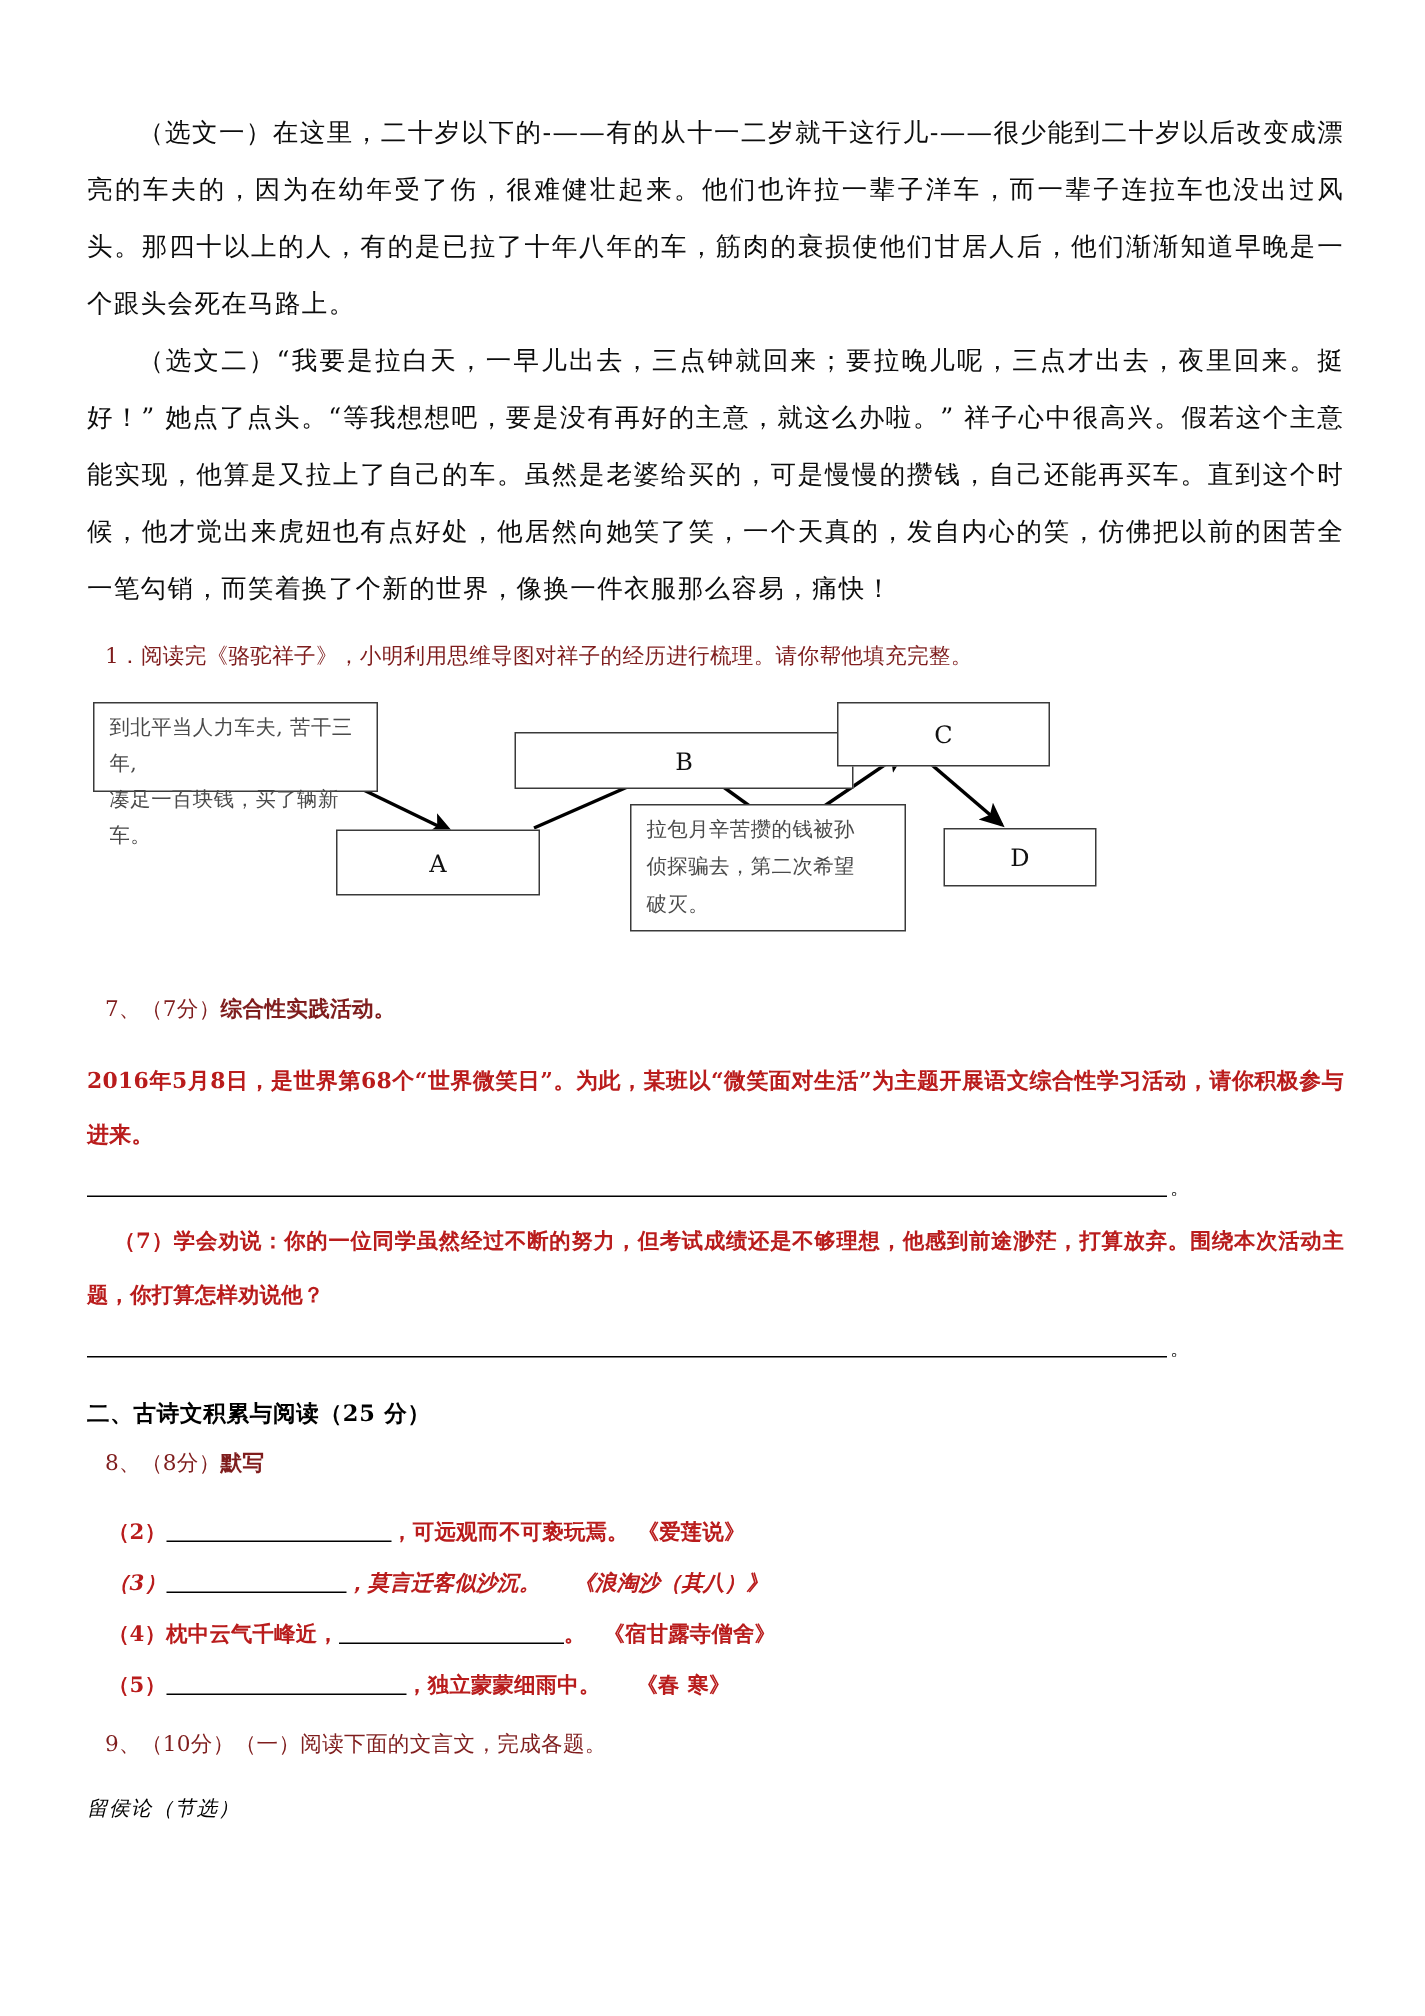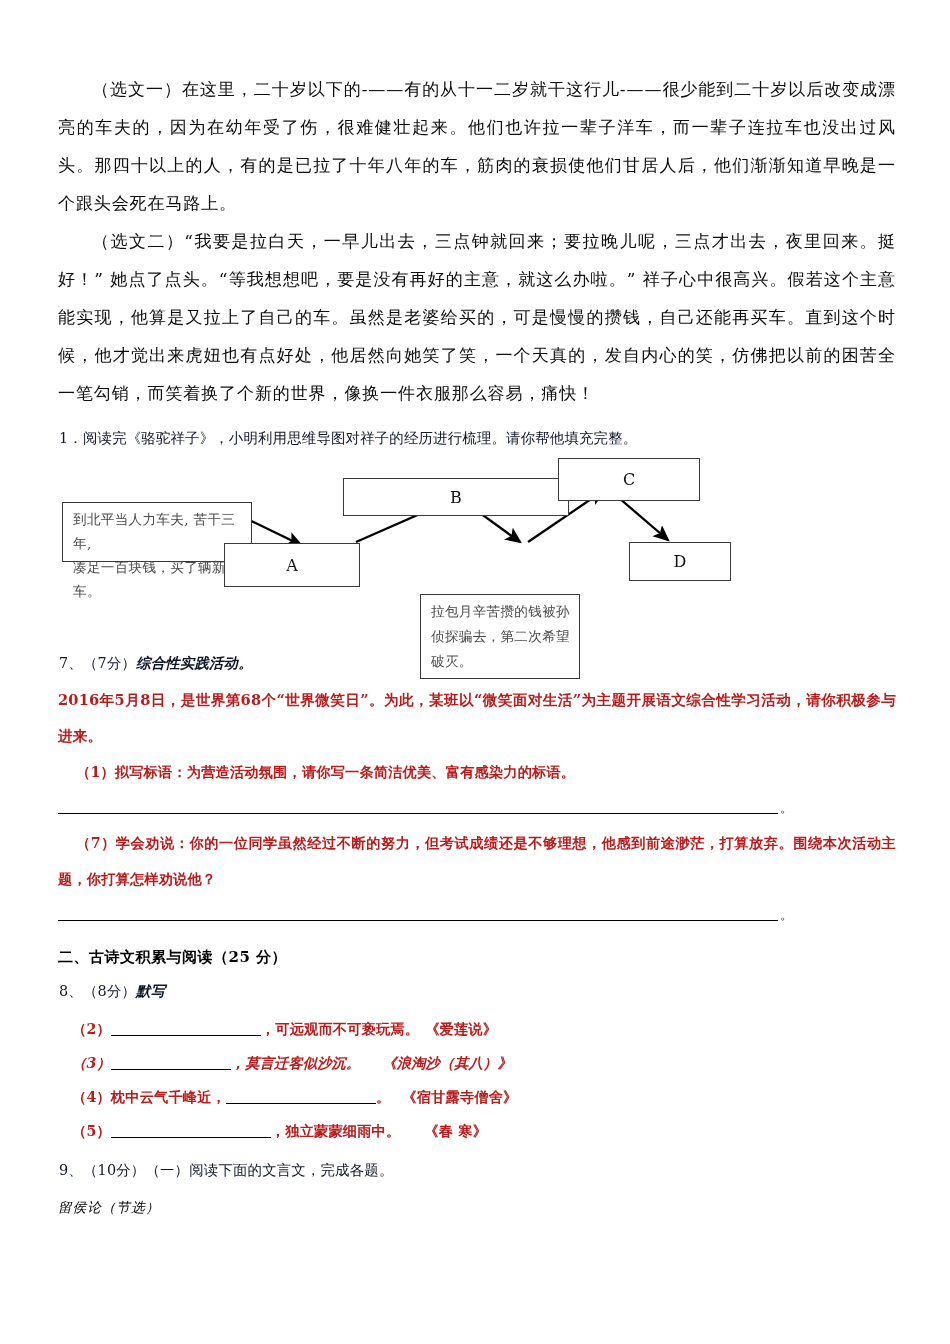--- a/index.html
+++ b/index.html
@@ -41,28 +41,27 @@
     text-indent: 2em;
   }
 
   
   .q {
     font-family: "DejaVu Serif", "Liberation Serif", serif;
     font-size: 14.4px;
     line-height: 36px;
     text-align: justify;
     letter-spacing: 0.2px;
-    color: #0f172a;
-    margin: 1px;
+    color: #7f1d1d;
+    margin: 12px;
   }
   .q.tight { line-height: 34px; }
 
   .bold {
     font-weight: bold;
-    font-style: italic;
   }
   .q-bold {
     font-family: "DejaVu Serif", "Liberation Serif", serif;
     font-weight: bold;
     font-size: 14.6px;
     line-height: 36px;
     letter-spacing: 0.2px;
     color: #b91c1c;
     margin: 0;
     text-align: justify;
@@ -124,21 +123,20 @@
     font-size: 14.5px;
     color: #111;
   }
   .dbox.text-box {
     display: block;
     padding: 4px 8px 2px 10px;
     font-size: 13.6px;
     line-height: 24px;
     color: #4a4a4a;
     letter-spacing: 0.3px;
-    margin-top: 44px;
   }
   .dbox .letter {
     font-family: "DejaVu Serif", "Liberation Serif", serif;
     font-size: 16px;
     color: #111;
   }
   svg.arrows {
     position: absolute;
     left: 0;
     top: 0;
@@ -198,40 +196,39 @@
       </div>
 
       <div class="dbox" style="left:500px; top:0px; width:142px; height:43px;">
         <span class="letter">C</span>
       </div>
 
       <div class="dbox" style="left:166px; top:85px; width:136px; height:44px;">
         <span class="letter">A</span>
       </div>
 
-      <div class="dbox text-box" style="left:362px; top:92px; width:160px; height:85px; line-height:25px;">
+      <div class="dbox text-box" style="left:362px; top:68px; width:184px; height:85px; line-height:25px;">
         <span style="white-space:pre-line;">拉包月辛苦攒的钱被孙
 侦探骗去，第二次希望
 破灭。</span>
       </div>
 
       <div class="dbox" style="left:571px; top:84px; width:102px; height:39px;">
         <span class="letter">D</span>
       </div>
 
     </div>
 
 
     <p class="q" style="margin-top:2px;text-indent:0;">
       <span>7、（7分）</span><span class="bold">综合性实践活动。</span>
     </p>
 
     <p class="q-bold">2016年5月8日，是世界第68个“世界微笑日”。为此，某班以“微笑面对生活”为主题开展语文综合性学习活动，请你积极参与进来。</p>
 
-    <p class="q-bold q-bold-sm indent1">（1）拟写标语：为营造活动氛围，请你写一条简洁优美、富有感染力的标语。</p>
 
     <div class="rule-row">
       <span class="rule"></span><span class="rule-end">。</span>
     </div>
 
     <p class="q-bold q-bold-sm indent1" style="padding-left:0;text-indent:18px;">（7）学会劝说：你的一位同学虽然经过不断的努力，但考试成绩还是不够理想，他感到前途渺茫，打算放弃。围绕本次活动主题，你打算怎样劝说他？</p>
 
     <div class="rule-row">
       <span class="rule"></span><span class="rule-end">。</span>
     </div>

